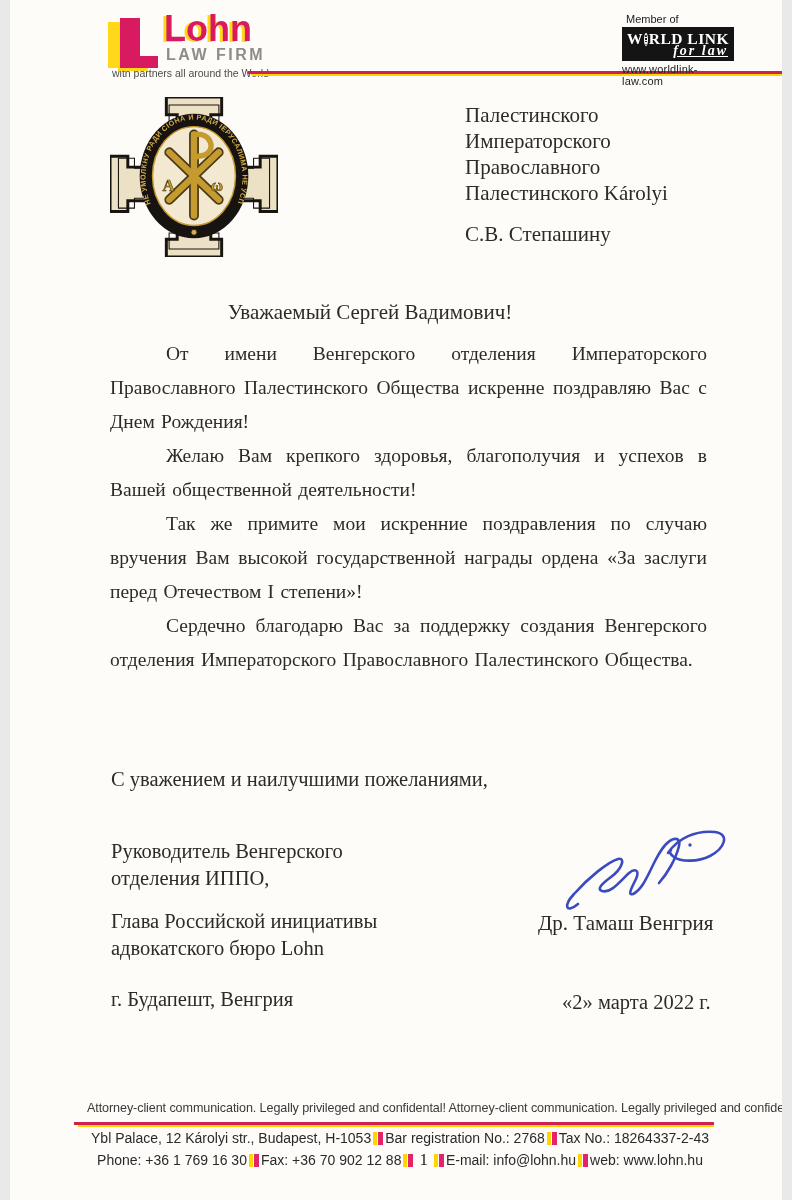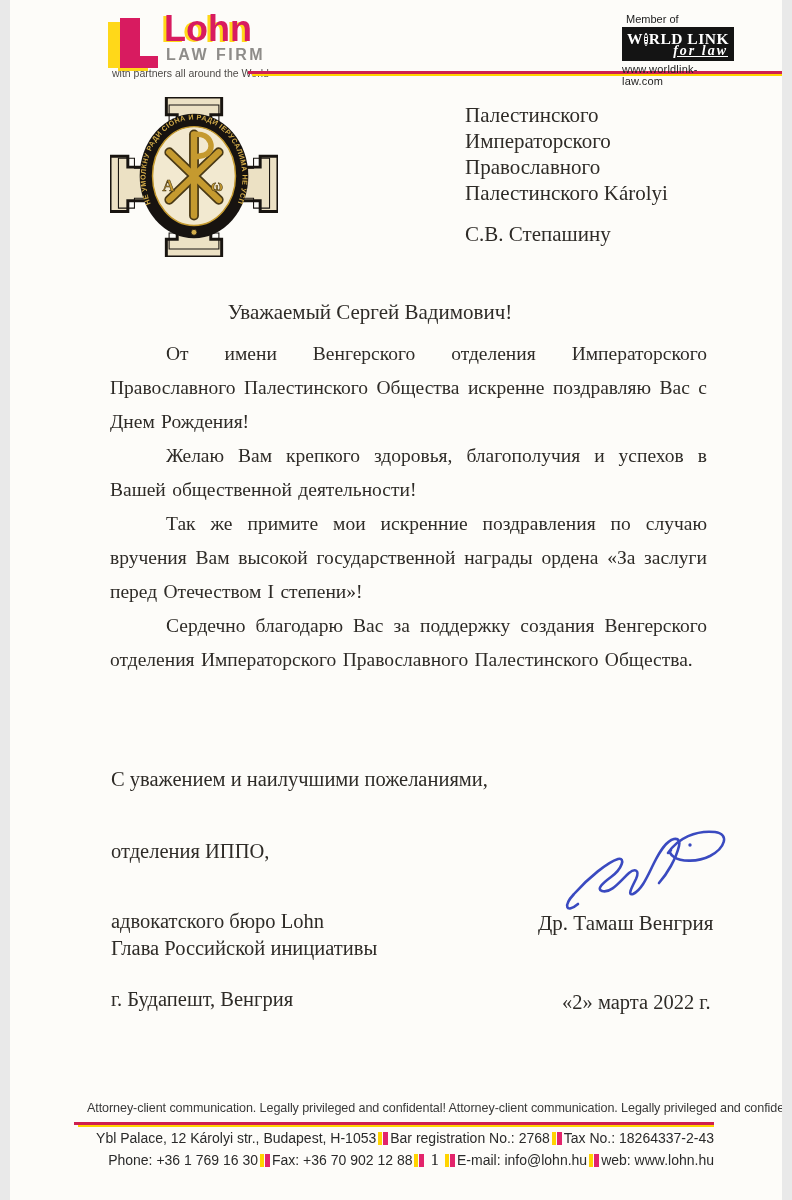--- a/index.html
+++ b/index.html
@@ -83,21 +83,21 @@
   .signature { position:absolute; left:552px; top:828px; }
   .signer-name { position:absolute; left:528px; top:911px; font-size:21px; }
   .letter-date { position:absolute; left:552px; top:991px; font-size:20.5px; }
 
   
   .privilege { position:absolute; left:77px; top:1101px; width:636px;
     font-family:"Liberation Sans", sans-serif; font-size:12.6px;
     color:#3a3a3a; letter-spacing:-0.1px; white-space:nowrap; }
   .f-line { position:absolute; left:76px; width:628px;
     font-family:"Liberation Sans", sans-serif; font-size:14px; color:#2a2a2a;
-    display:flex; align-items:center; justify-content:flex-end;
+    display:flex; align-items:center; justify-content:center;
     white-space:nowrap; }
   .f-line-1 { top:1130px; }
   .f-line-2 { top:1150px; }
   .sep { display:inline-flex; align-items:center; height:13px; margin:0 2px; }
   .sep .sy { width:4px; height:13px; background:#ffd400; }
   .sep .sm { width:5px; height:13px; background:#e3246b; margin-left:1px; }
   .page-num { font-family:"Liberation Serif", serif; font-size:17px;
     color:#1e1e1e; padding:0 4px; }
 </style>
 </head>
@@ -176,25 +176,26 @@
   <div class="body-text">
     <p>От имени Венгерского отделения Императорского Православного Палестинского Общества искренне поздравляю Вас с Днем Рождения!</p>
     <p>Желаю Вам крепкого здоровья, благополучия и успехов в Вашей общественной деятельности!</p>
     <p>Так же примите мои искренние поздравления по случаю вручения Вам высокой государственной награды ордена «За заслуги перед Отечеством I степени»!</p>
     <p>Сердечно благодарю Вас за поддержку создания Венгерского отделения Императорского Православного Палестинского Общества.</p>
   </div>
 
   <div class="closing">С уважением и наилучшими пожеланиями,</div>
 
   <div class="signer-title-1">
+    <div>Руководитель Венгерского</div>
     <div>отделения ИППО,</div>
   </div>
   <div class="signer-title-2">
+    <div>Глава Российской инициативы</div>
     <div>адвокатского бюро Lohn</div>
-    <div>Глава Российской инициативы</div>
   </div>
   <div class="place">г. Будапешт, Венгрия</div>
 
   <div class="signature">
     <svg width="178" height="88" viewBox="0 0 178 88">
       <g stroke="#3a4ac0" stroke-width="2.6" fill="none" stroke-linecap="round" stroke-linejoin="round">
         <path d="M16 76 C4 86 1 78 12 66 C26 50 46 34 56 31 C64 29 60 41 49 49 C41 55 34 61 40 63 C49 66 59 52 67 45 C73 40 78 42 74 51 C70 59 65 68 71 66 C80 62 86 47 92 35 C98 23 104 13 112 11 C117 10 118 14 117 18 C114 31 105 46 97 55"></path>
         <path d="M106 25 C116 10 134 2 153 4 C168 6 163 20 148 28 C136 34 119 34 112 29 C108 26 107 24 109 22"></path>
         <circle cx="128" cy="17" r="1.7" fill="#3a4ac0" stroke="none"></circle>
       </g>

